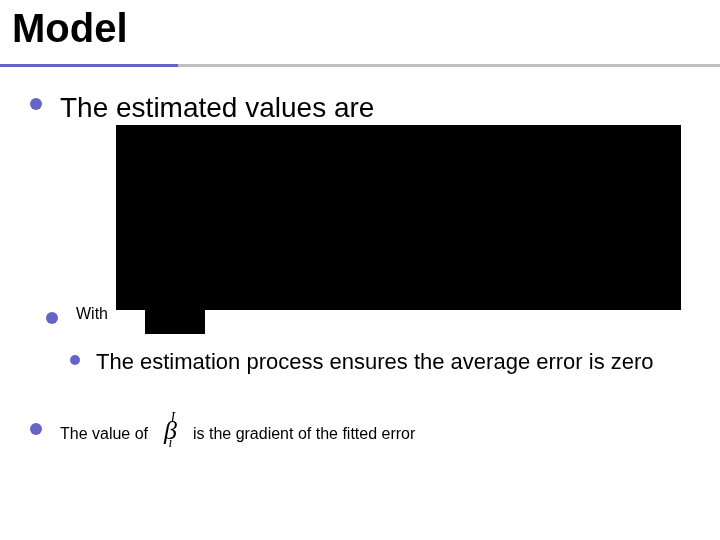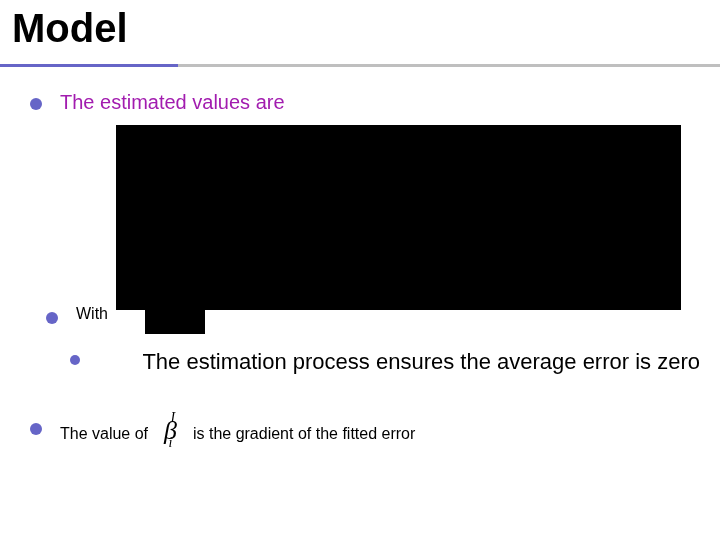--- a/index.html
+++ b/index.html
@@ -40,22 +40,22 @@
     left: 0;
     width: 178px;
     height: 3px;
     background: #6665c7;
   }
   .body {
     position: absolute;
     top: 90px;
     left: 20px;
     width: 680px;
-    font-size: 20px;
-    color: #a21caf;
+    font-size: 28px;
+    color: #000000;
   }
   .lvl1 {
     margin: 0 0 10px 0;
     padding-left: 40px;
     position: relative;
     line-height: 1.25;
   }
   .lvl1 .bullet {
     position: absolute;
     left: 10px;
@@ -101,21 +101,20 @@
     position: absolute;
     top: 304px;
     left: 36px;
     width: 680px;
   }
   .sub-line {
     position: absolute;
     top: 342px;
     left: 20px;
     width: 680px;
-    text-align: right;
   }
   .value-line {
     position: absolute;
     top: 415px;
     left: 20px;
     width: 680px;
   }
   .inline-math {
     font-style: italic;
     font-family: 'Times New Roman', serif;

